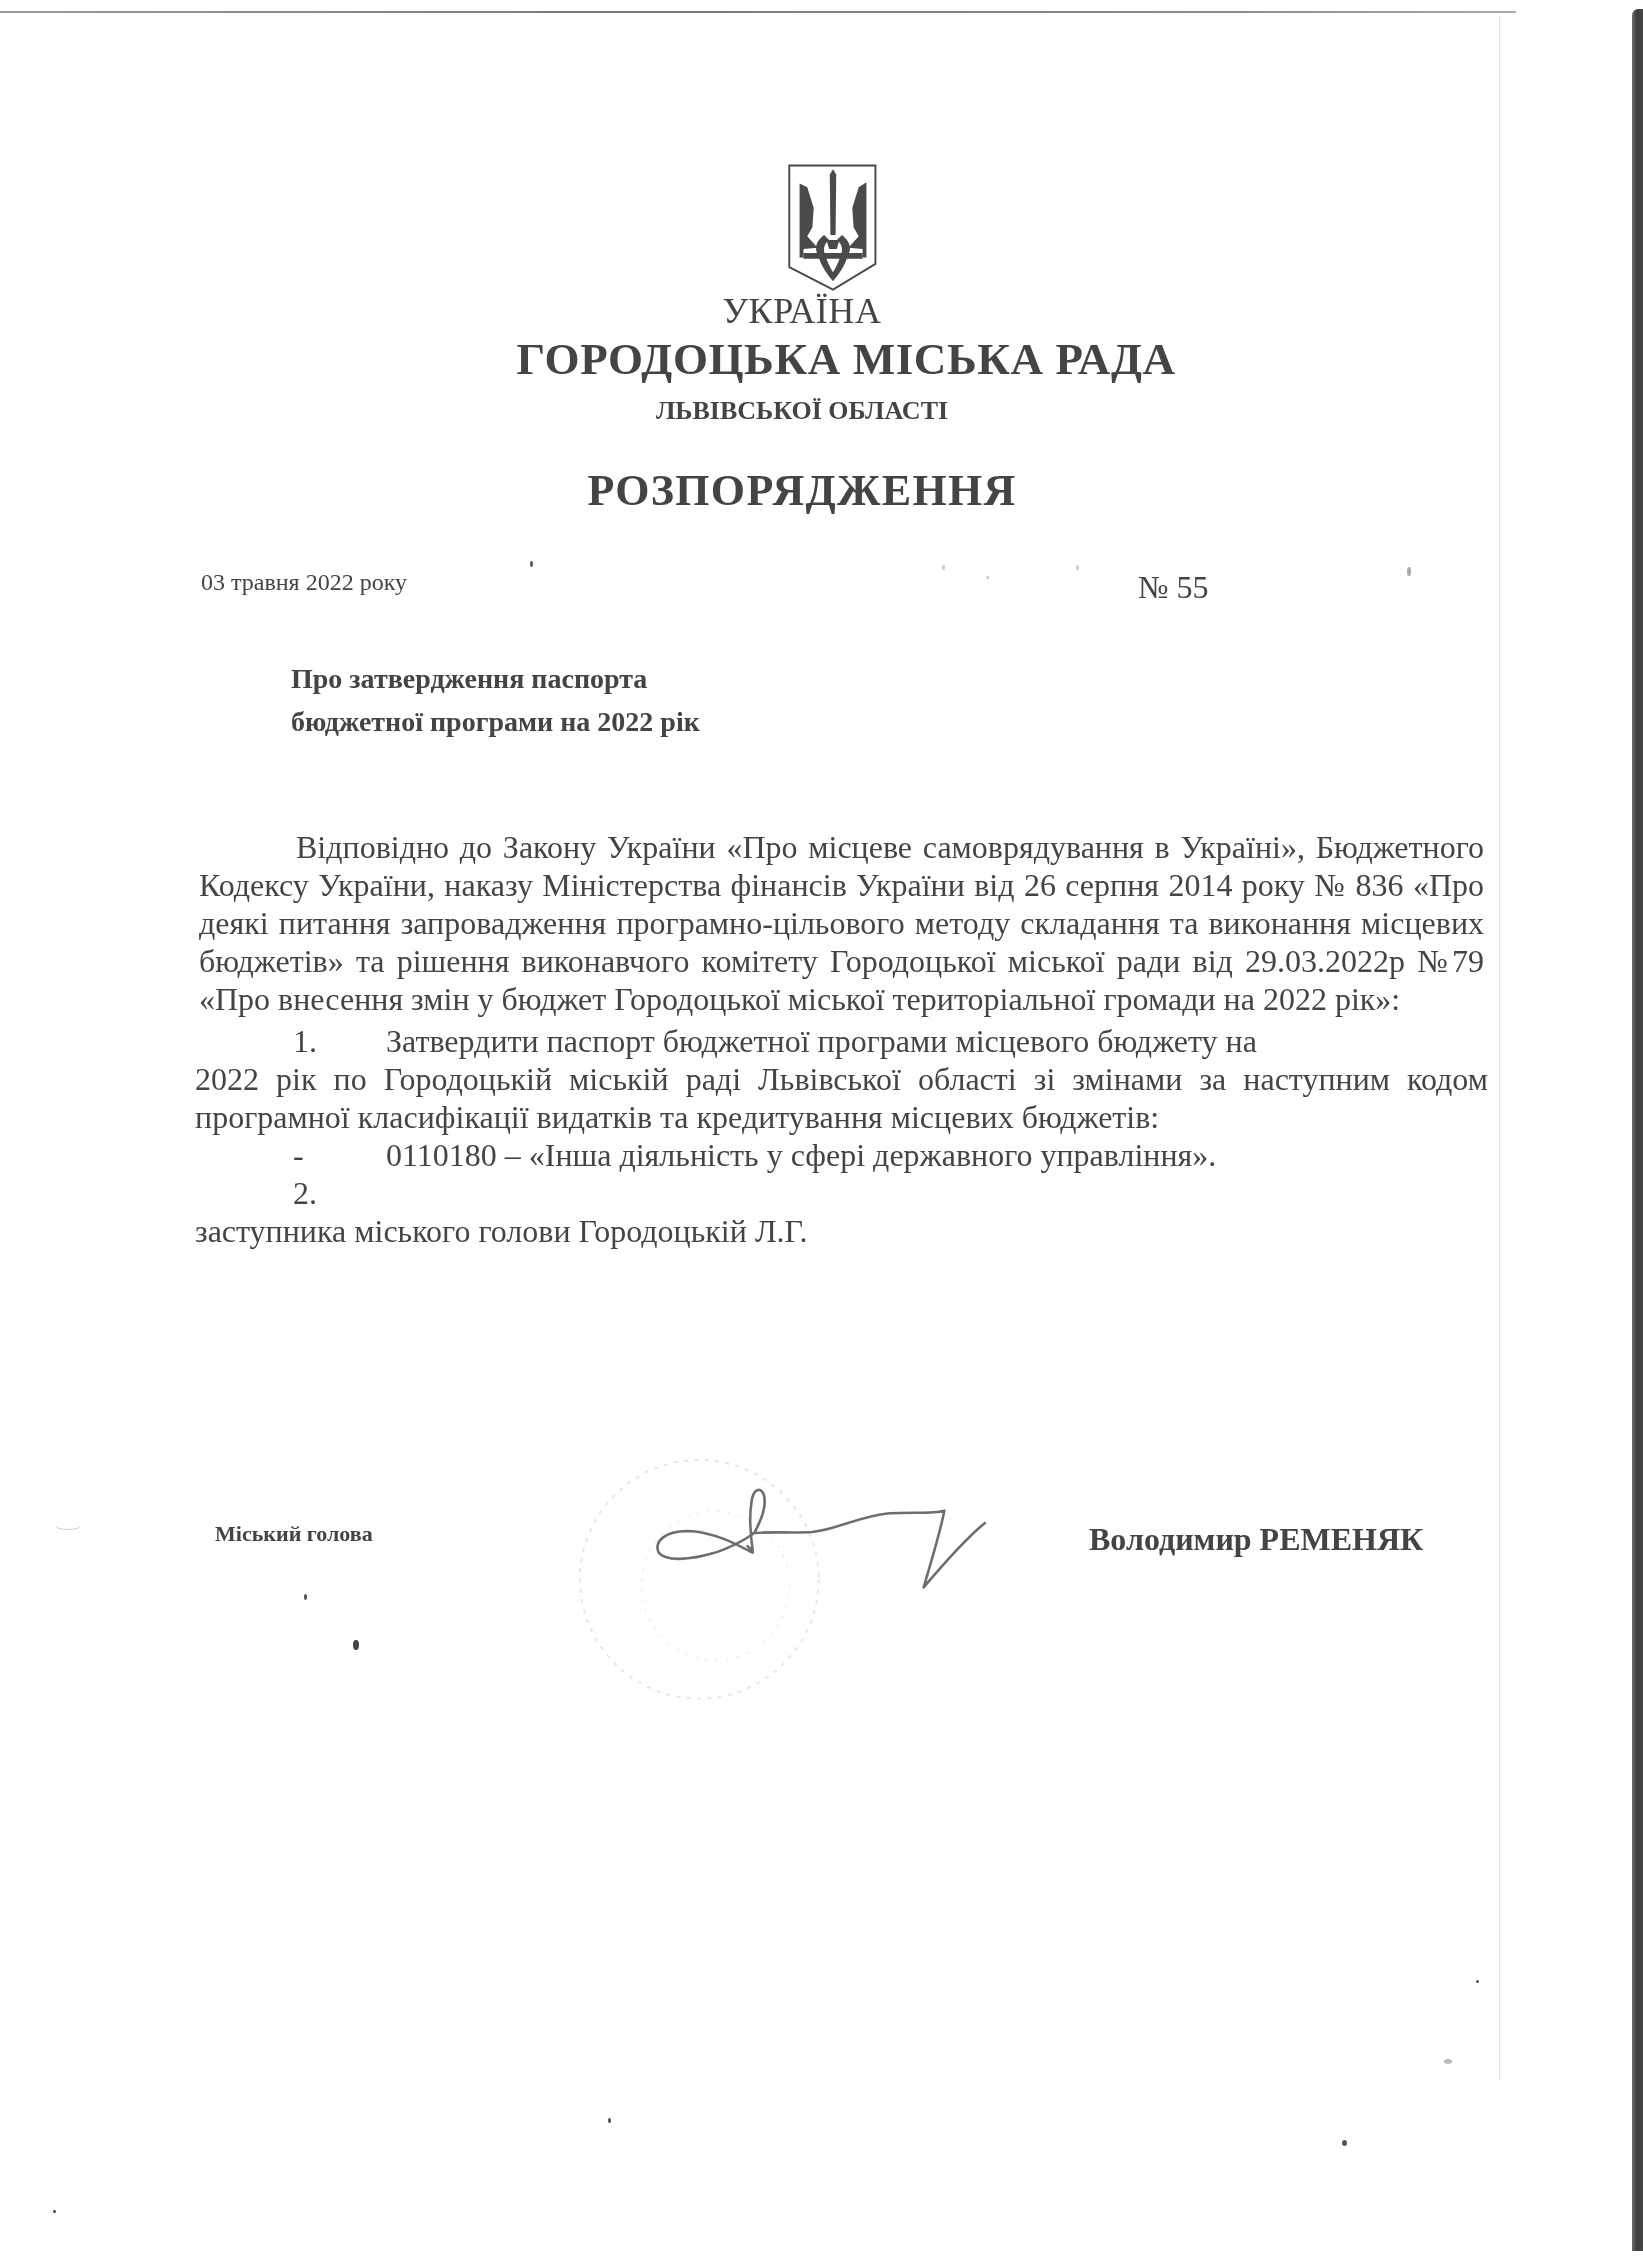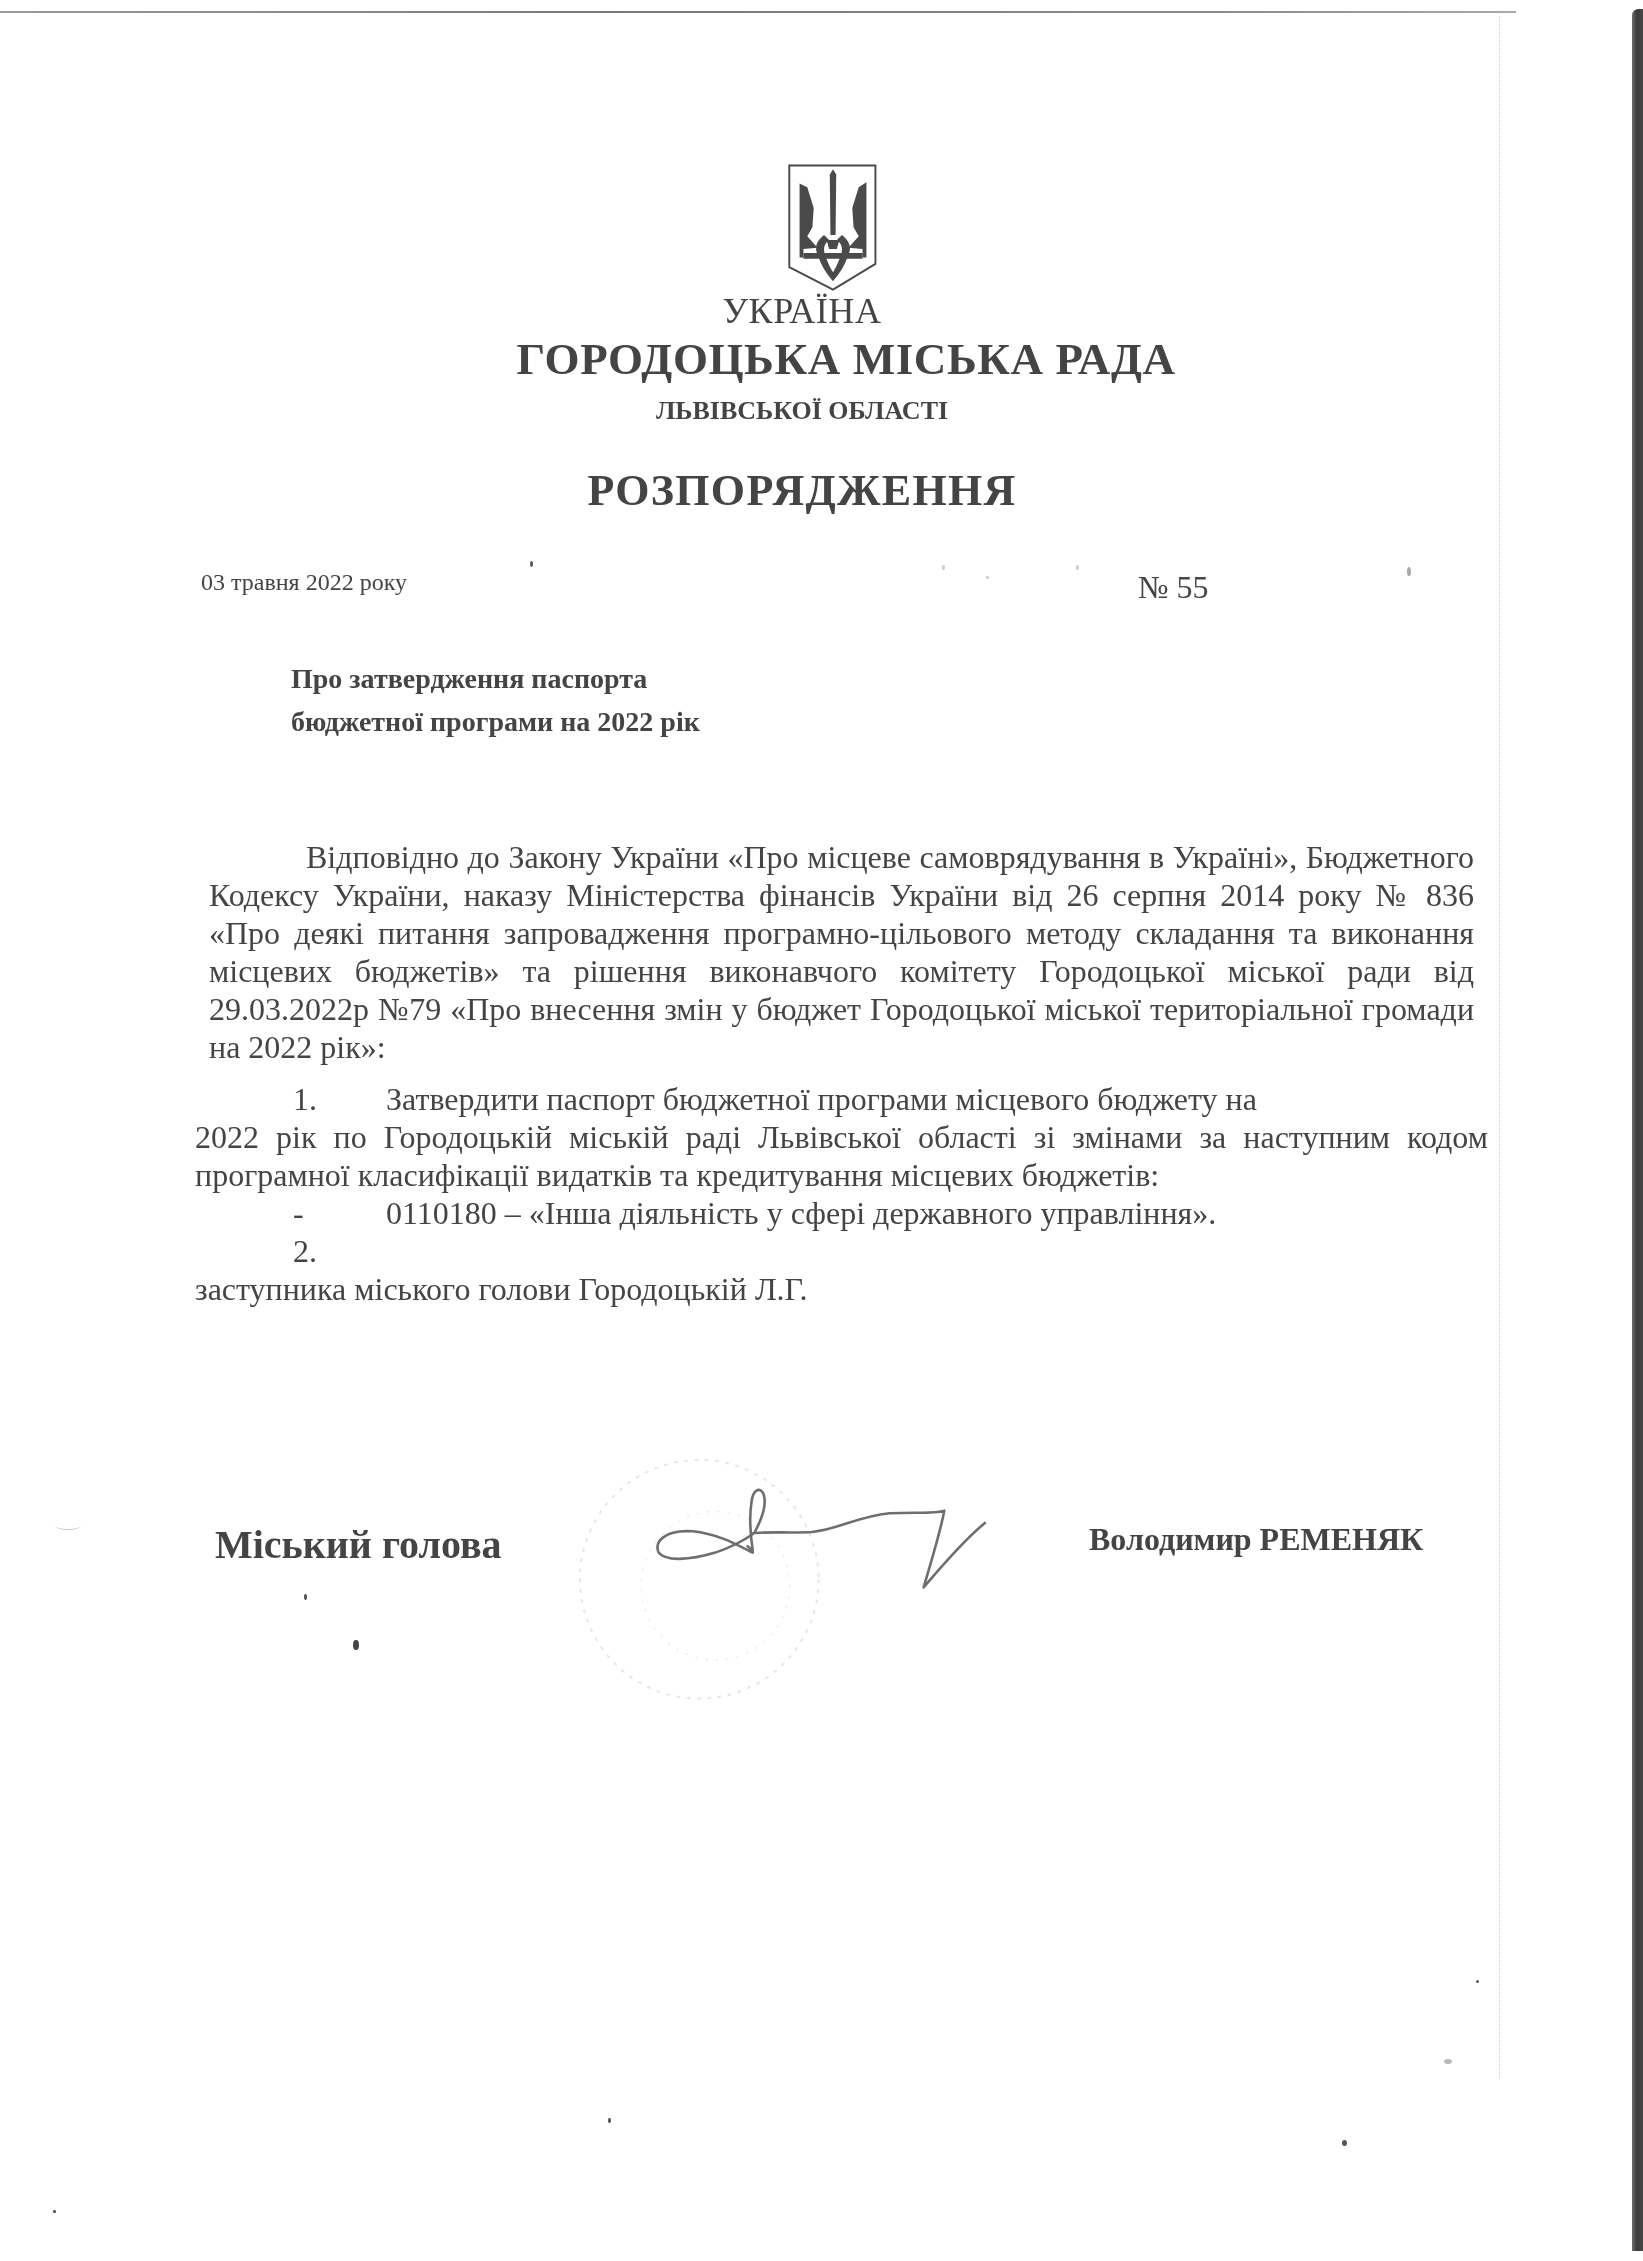--- a/index.html
+++ b/index.html
@@ -23,28 +23,28 @@
     .hdr-council { top: 333px; font-size: 45px; font-weight: bold; letter-spacing: 0.6px; padding-left: 44px; }
     .hdr-region { top: 396px; font-size: 26px; font-weight: bold; }
     .doc-type { top: 465px; font-size: 44px; font-weight: bold; letter-spacing: 1.3px; }
 
     .meta-date { left: 201px; top: 569px; font-size: 24px; }
     .meta-number { left: 1138px; top: 569px; font-size: 32px; }
 
     .subject { left: 291px; top: 657px; font-size: 28px; font-weight: bold; line-height: 43px; white-space: normal; width: 774px; }
 
     .body-block { position: absolute; left: 195px; top: 824px; width: 1293px; font-size: 32px; line-height: 38px; }
-    .para { text-align: justify; text-align-last: left; margin: 14px; }
+    .para { text-align: justify; text-align-last: left; margin: 4px; }
     .indent { text-indent: 97px; }
     .list-item { display: flex; margin: 0; }
     .list-marker { flex: 0 0 auto; width: 93px; padding-left: 98px; box-sizing: content-box; }
     .list-text { flex: 1; text-align: justify; }
     .wrapped-cont { text-align: justify; text-align-last: left; margin: 0; }
 
-    .sig-title { left: 215px; top: 1521px; font-size: 40px; font-weight: bold; }
+    .sig-title { left: 215px; top: 1521px; font-size: 22px; font-weight: bold; }
     .sig-name { left: 1089px; top: 1521px; font-size: 32px; font-weight: bold; }
     .signature { position: absolute; left: 638px; top: 1470px; width: 374px; height: 142px; }
     .stamp { position: absolute; left: 567px; top: 1447px; width: 271px; height: 271px; }
 
     .speck { position: absolute; background: #555; border-radius: 50%; }
   </style>
 </head>
 <body>
 
 <div class="scan-top-line"></div>

